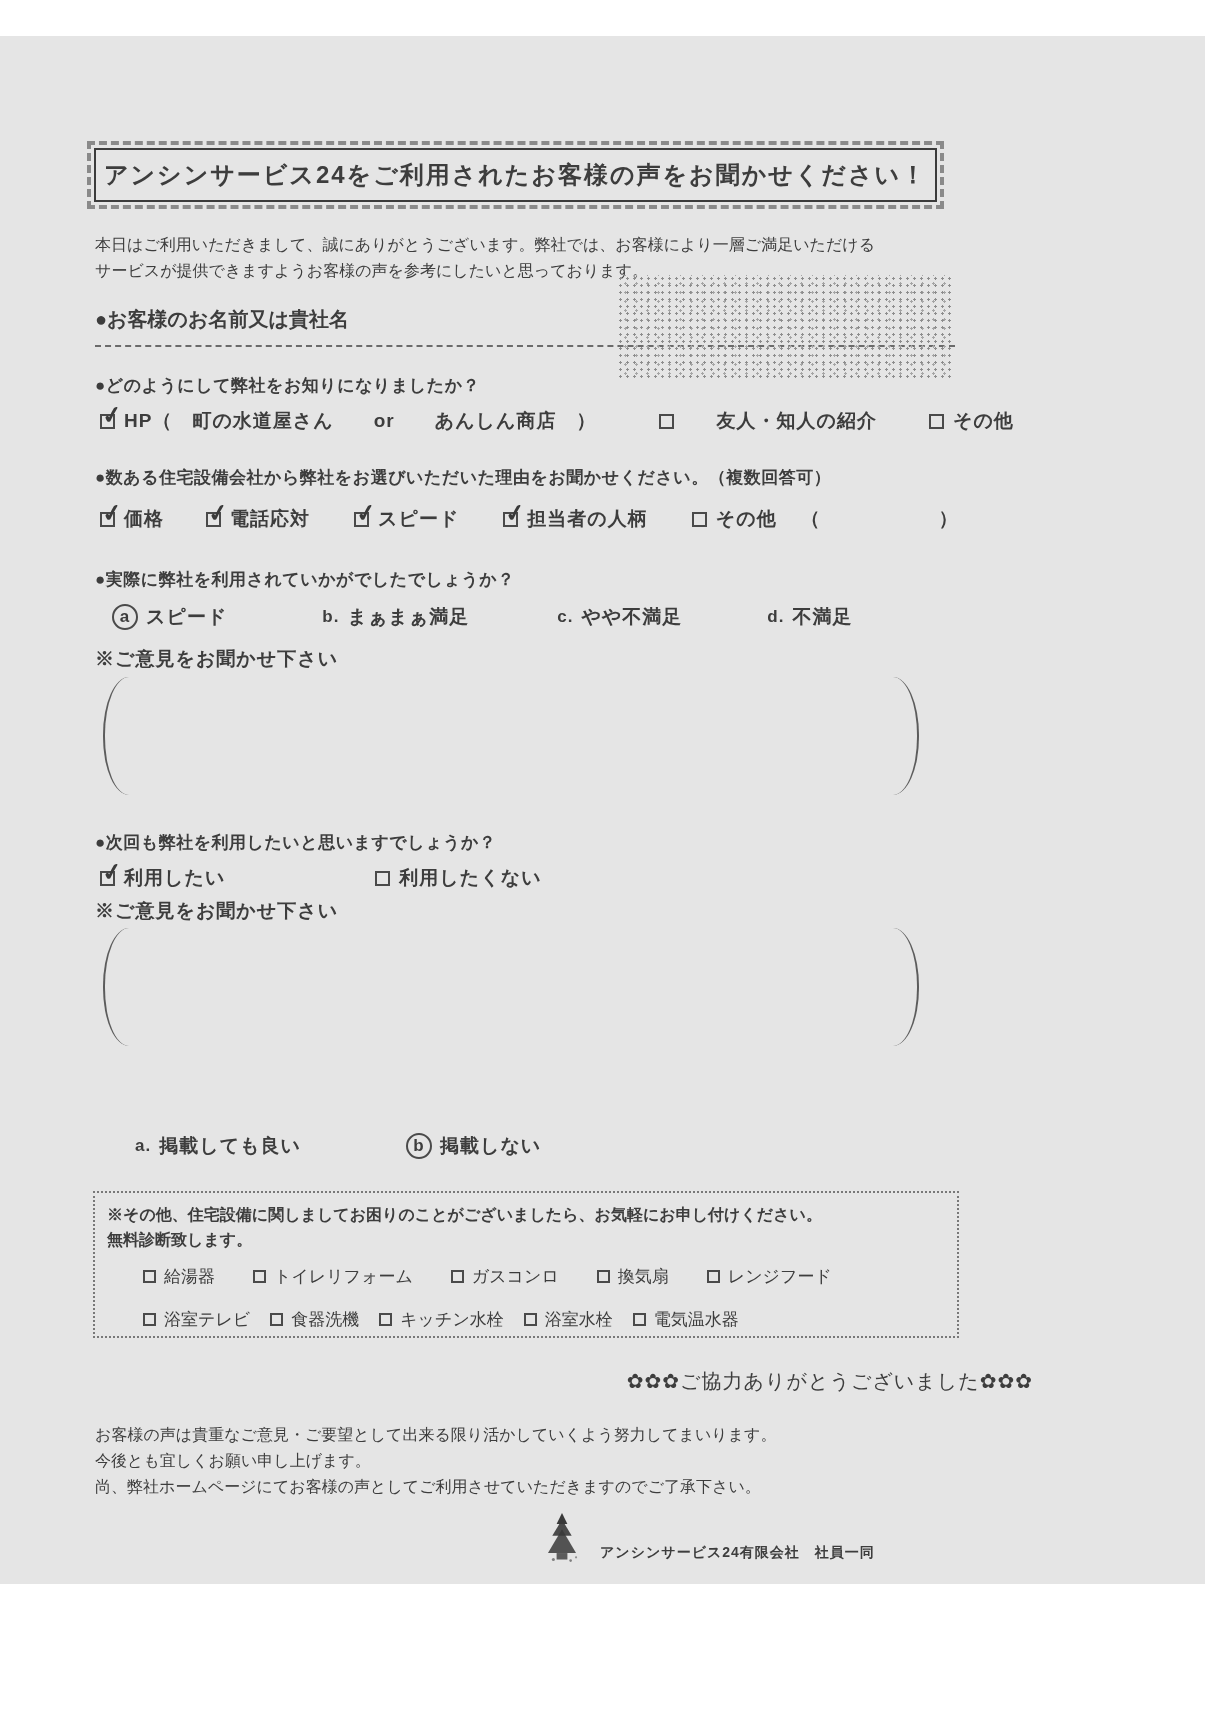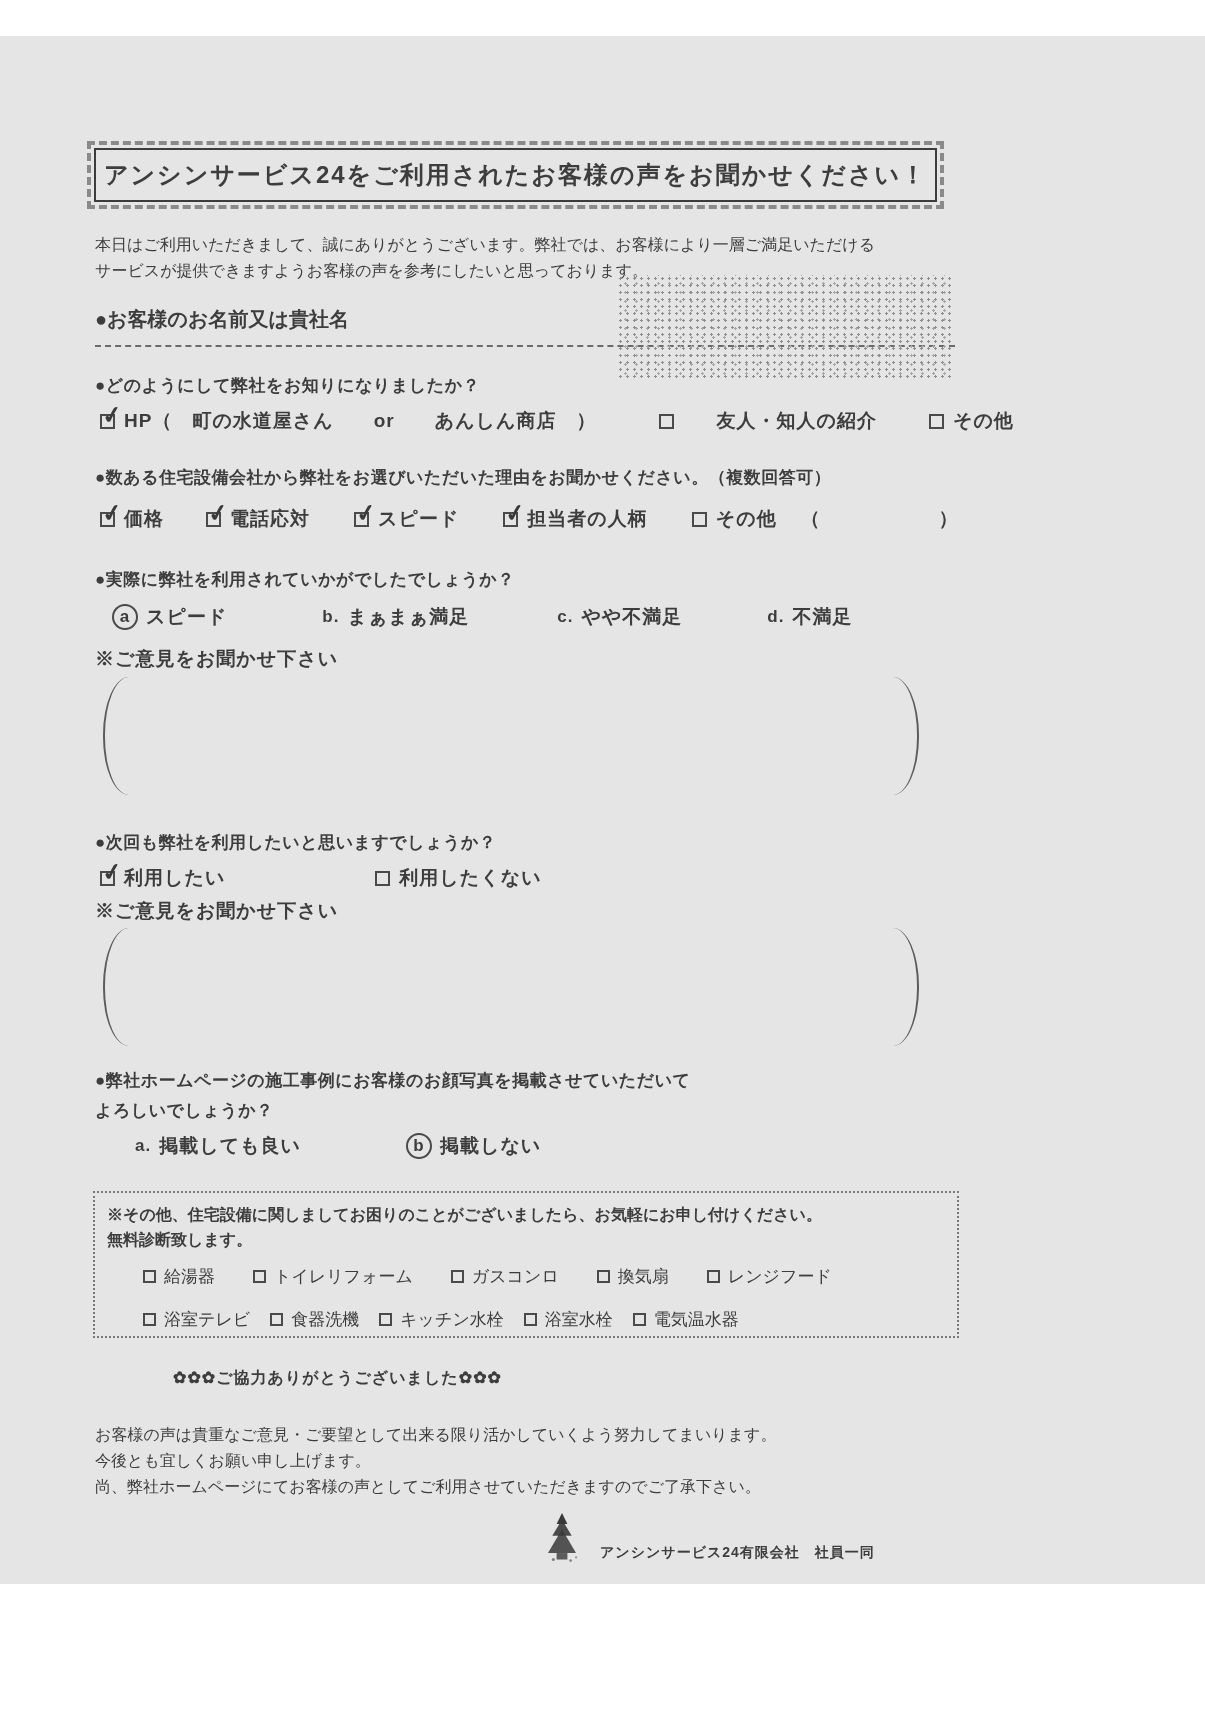--- a/index.html
+++ b/index.html
@@ -63,21 +63,21 @@
     left:93px; top:1155px; width:866px; height:147px; box-sizing:border-box;
     border:2px dotted #787878; padding:12px 10px 8px 12px;
   }
   .offer-box .line { font-size:16px; font-weight:700; }
   .offer-row { display:flex; align-items:center; margin-left:36px; font-size:17px; font-weight:400; }
   .offer-row .opt { margin-right:0; }
   .offer-row1 { margin-top:14px; column-gap:38px; }
   .offer-row2 { margin-top:20px; column-gap:20px; }
   .offer-row .cb { width:13px; height:13px; margin-right:8px; }
 
-  .thanks { left:173px; top:1332px; width:860px; text-align:left; font-size:16px; font-weight:700; letter-spacing:1px; }
+  .thanks { left:173px; top:1332px; width:860px; text-align:right; font-size:20px; font-weight:400; letter-spacing:1px; }
 
   .closing { left:95px; top:1386px; width:880px; font-size:16px; line-height:1.62; font-weight:500; }
 
   .signature { left:540px; top:1476px; display:flex; align-items:flex-end; column-gap:16px; }
   .signature .company { font-size:14px; font-weight:700; letter-spacing:1px; padding-bottom:4px; }
 </style>
 </head>
 <body>
 
 <div id="page">
@@ -187,24 +187,20 @@
     <span class="opt" style="margin-left:150px;">
       <span class="cb">
           <span class="mark"></span>
         </span>
       <span>利用したくない</span>
     </span>
   </div>
   <div class="abs comment-label" style="left:95px; top:862px;">※ご意見をお聞かせ下さい</div>
   <div class="abs comment-box" style="left:103px; top:892px;"></div>
 
-  <div class="abs q-label" style="left:95px; top:1030px; line-height:1.75;">
-    <div>●弊社ホームページの施工事例にお客様のお顔写真を掲載させていただいて</div>
-    <div>よろしいでしょうか？</div>
-  </div>
   <div class="abs opt-row" style="left:135px; top:1097px;">
     <span class="opt">
       <span class="prefix">a.</span>
       <span>掲載しても良い</span>
     </span>
     <span class="opt" style="margin-left:105px;">
       <span class="prefix circled">b</span>
       <span>掲載しない</span>
     </span>
   </div>

